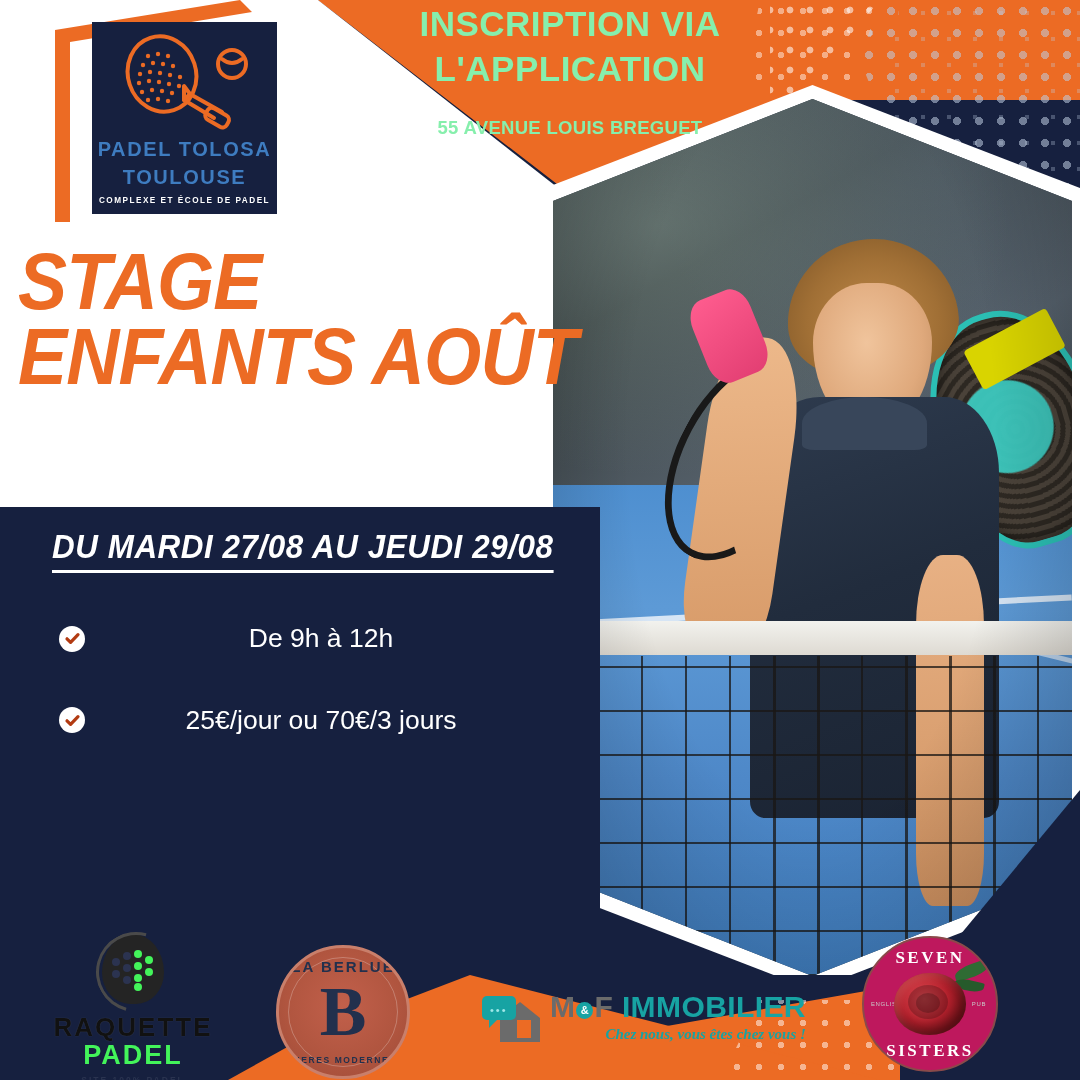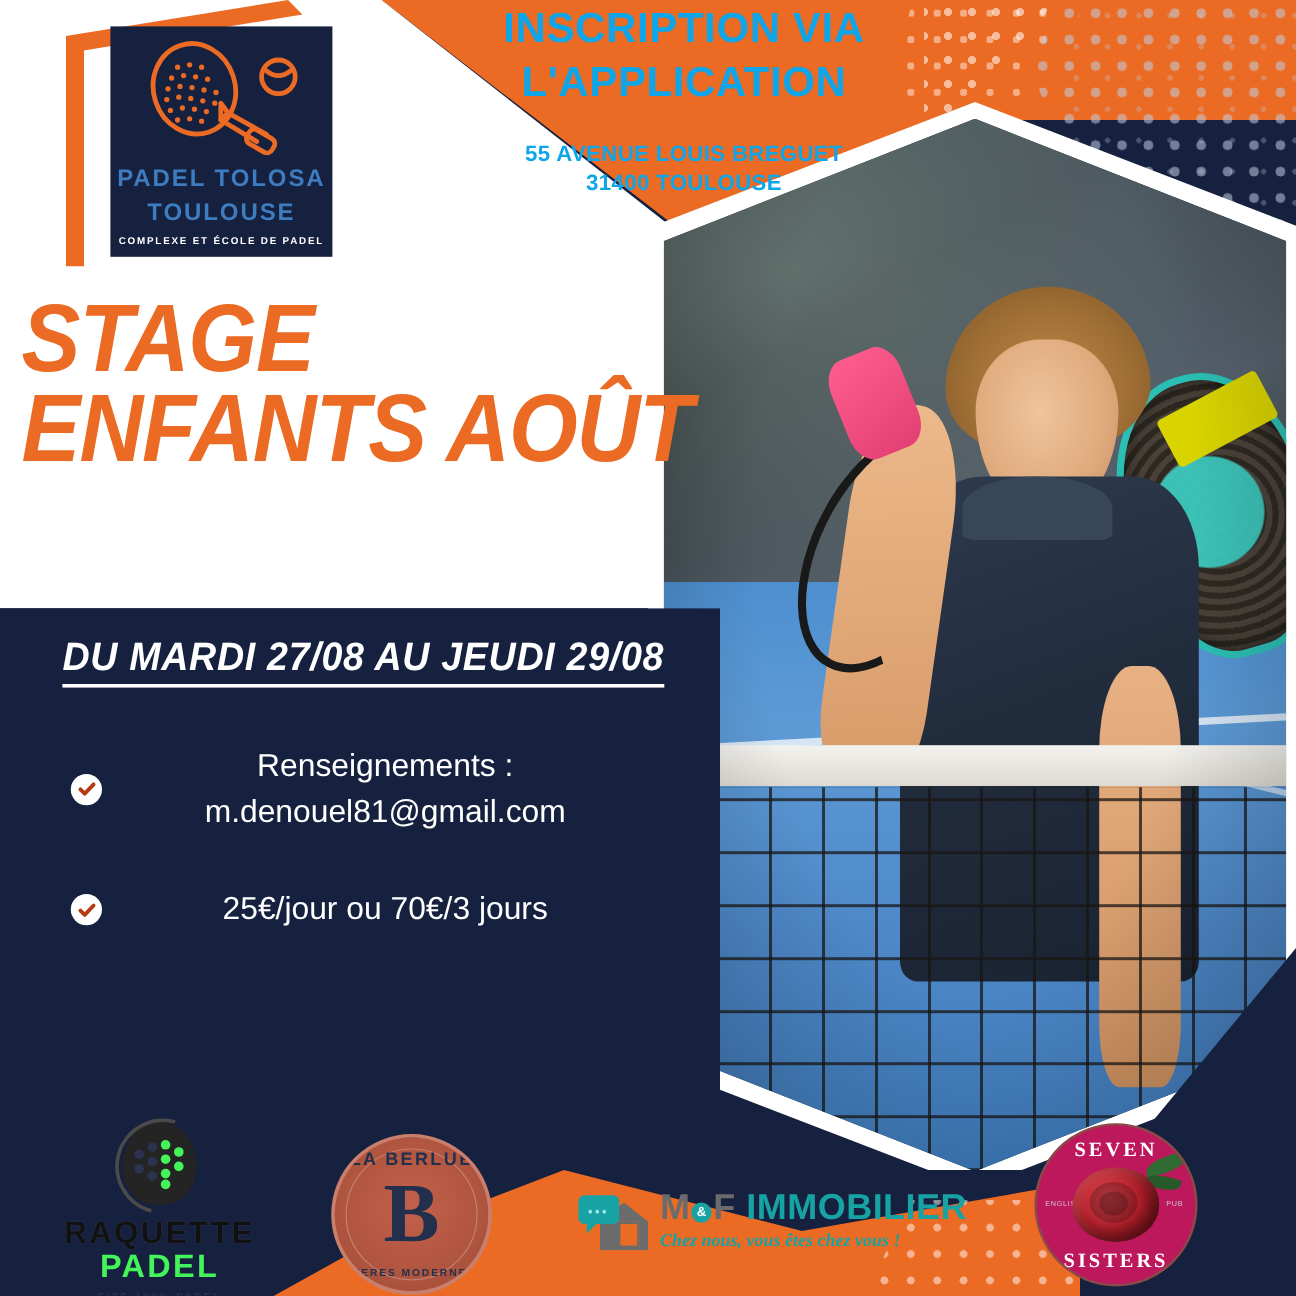--- a/index.html
+++ b/index.html
@@ -141,21 +141,21 @@
   }
   .navy-over-bottom{
     position:absolute;left:0;bottom:0;width:1080px;height:105px;background:#16203F;
   }
   .navy-br2{
     position:absolute;right:0;bottom:0;width:360px;height:330px;background:#16203F;
     clip-path:polygon(360px 330px, 360px 40px, 120px 330px);
   }
 
   
-  .header-txt{position:absolute;left:360px;top:2px;width:420px;text-align:center;color:#0ea5e9;z-index:8;}
+  .header-txt{position:absolute;left:360px;top:2px;width:420px;text-align:center;color:#86efac;z-index:8;}
   .hdr-l1,.hdr-l2{font-weight:900;font-size:35px;letter-spacing:.5px;line-height:1.28;}
   .hdr-addr{font-weight:900;font-size:18.5px;line-height:1.32;margin-top:24px;letter-spacing:.3px;}
 
   
   .logo-box{position:absolute;left:92px;top:22px;width:185px;height:192px;background:#16203F;z-index:9;
     display:flex;flex-direction:column;align-items:center;justify-content:flex-start;padding-top:12px;box-sizing:border-box;}
   .logo-art{position:relative;width:150px;height:100px;}
   .logo-name{color:#3E7CC0;font-size:20px;font-weight:700;letter-spacing:1.6px;line-height:1.18;text-align:center;margin-top:4px;}
   .logo-sub{color:#ffffff;font-size:8.2px;letter-spacing:1.5px;margin-top:7px;font-weight:600;}
 
@@ -220,21 +220,21 @@
   .mf-win{position:absolute;left:33px;top:22px;width:14px;height:18px;background:#EC6B24;border:2px solid #6B6B6B;}
   .mf-bub{position:absolute;left:0;top:0;width:34px;height:24px;background:#17A3A3;border-radius:5px;}
   .mf-bub::after{content:"";position:absolute;left:7px;bottom:-8px;width:0;height:0;
     border-left:9px solid #17A3A3;border-bottom:9px solid transparent;}
   .mf-bubdots{position:absolute;left:8px;top:9px;color:#9fe8e8;font-size:11px;letter-spacing:2px;line-height:1;}
   .mf-txtwrap{flex:1;}
   .mf-t1{font-size:30px;font-weight:900;color:#17A3A3;letter-spacing:.4px;line-height:1;white-space:nowrap;}
   .mf-t1 .grey{color:#6B6B6B;}
   .mf-amp{display:inline-block;width:17px;height:17px;border-radius:50%;background:#17A3A3;color:#fff;
     font-size:11px;font-weight:900;text-align:center;line-height:17px;vertical-align:3px;margin:0 1px;}
-  .mf-t2{font-size:15px;font-style:italic;font-weight:700;color:#17A3A3;margin-top:4px;text-align:left;
+  .mf-t2{font-size:15px;font-style:italic;font-weight:700;color:#17A3A3;margin-top:4px;text-align:right;
     font-family:"Liberation Serif",serif;}
 
   
   .sp-seven{left:862px;top:936px;width:132px;height:132px;}
   .sv-circ{position:relative;width:132px;height:132px;border-radius:50%;background:#be185d;
     border:2.5px solid #8a4a4a;overflow:hidden;}
   .sv-top{position:absolute;top:10px;width:100%;text-align:center;color:#fff;font-size:17px;
     font-weight:900;letter-spacing:2.5px;font-family:"Liberation Serif",serif;}
   .sv-bot{position:absolute;bottom:9px;width:100%;text-align:center;color:#fff;font-size:17px;
     font-weight:900;letter-spacing:2.5px;font-family:"Liberation Serif",serif;}
@@ -291,21 +291,20 @@
   <div class="navy-over-bottom"></div>
   <div class="navy-br2"></div>
   <div class="layer orange-diagonal"></div>
   <div class="layer orange-diag-2"></div>
   <div class="layer halftone-br"></div>
 
   <div class="header-txt">
     <div class="hdr-l1">INSCRIPTION VIA</div>
     <div class="hdr-l2">L'APPLICATION</div>
     <div class="hdr-addr">55 AVENUE LOUIS BREGUET</div>
-    <div class="hdr-addr" style="margin-top:0">31400 TOULOUSE</div>
   </div>
 
   <div class="logo-box">
     <div class="logo-art">
       <svg width="150" height="100" viewBox="0 0 150 100">
         <g stroke="#EC6B24" stroke-width="4" fill="none" stroke-linecap="round">
           <ellipse cx="52" cy="40" rx="34" ry="38" transform="rotate(-18 52 40)"></ellipse>
           <path d="M74 66 L104 84 M80 60 L112 78"></path>
           <path d="M74 66 L80 60 L74 52 Z" stroke-linejoin="round"></path>
           <rect x="100" y="72" width="24" height="13" rx="5" transform="rotate(30 100 72)"></rect>
@@ -347,32 +346,29 @@
 
   <div class="title">
     <div>STAGE</div>
     <div>ENFANTS AOÛT</div>
   </div>
 
   <div class="date-line">DU MARDI 27/08 AU JEUDI 29/08</div>
 
   <div class="bullets">
 
-
     <div class="b-row">
       <span class="b-mark">
         <svg width="17" height="17" viewBox="0 0 17 17">
             <path d="M3 8.8 L6.6 12.4 L14 4.6" stroke="#B23B12" stroke-width="3.2" fill="none" stroke-linecap="round" stroke-linejoin="round"></path>
           </svg>
       </span>
-      <span class="b-text">
-        <span style="display:block">Renseignements :</span>
-        <span style="display:block">m.denouel81@gmail.com</span>
-      </span>
-    </div>
+      <span class="b-text">De 9h à 12h</span>
+    </div>
+
 
     <div class="b-row">
       <span class="b-mark">
         <svg width="17" height="17" viewBox="0 0 17 17">
             <path d="M3 8.8 L6.6 12.4 L14 4.6" stroke="#B23B12" stroke-width="3.2" fill="none" stroke-linecap="round" stroke-linejoin="round"></path>
           </svg>
       </span>
       <span class="b-text">25€/jour ou 70€/3 jours</span>
     </div>
 

